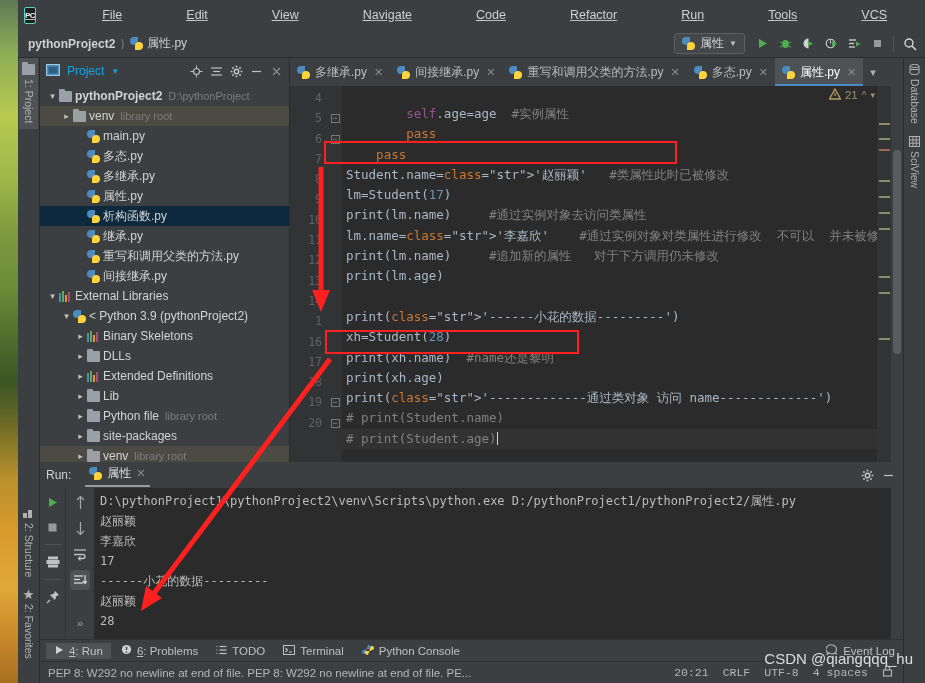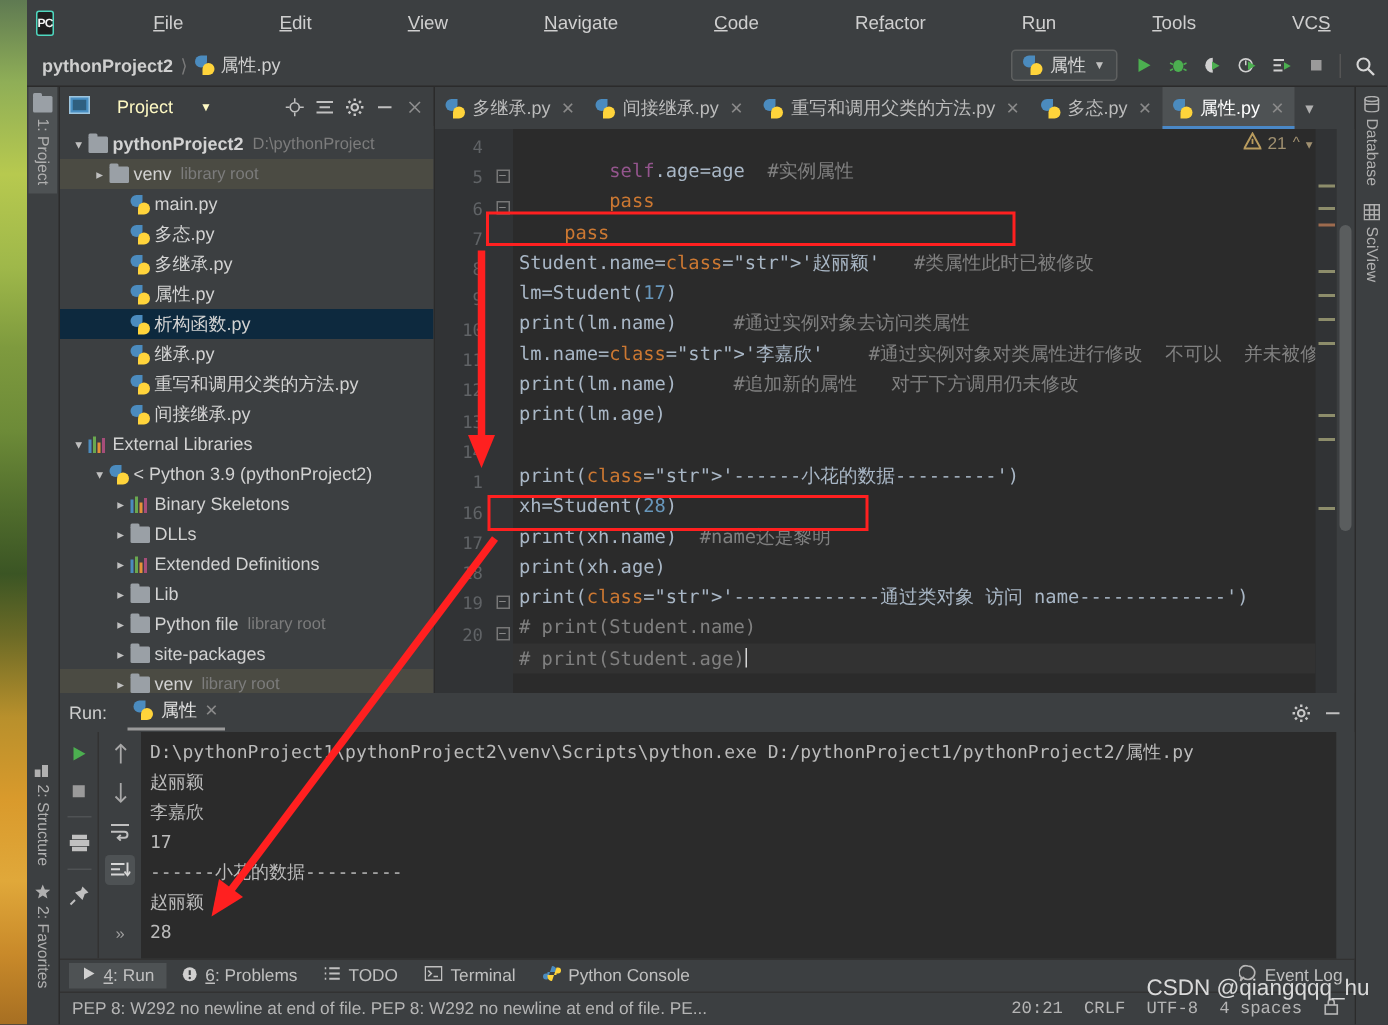--- a/index.html
+++ b/index.html
@@ -26,21 +26,21 @@
   
   #ide{
     position:absolute; left:18px; top:0; width:907px; height:683px;
     background:#3c3f41; z-index:2;
     display:flex; flex-direction:column;
   }
 
   
   .menubar{
     height:30px; background:#3c3f41; display:flex; align-items:center;
-    padding-left:6px; position:relative; flex:none;
+    padding-left:6px; position:relative; flex:none;text-decoration:underline;
   }
   .pc-logo{
     width:17px; height:17px; background:#1f1f1f; border:1px solid #4fd8c0;
     border-radius:2px; color:#f5f5f5; font-size:8px; font-weight:bold;
     display:flex; align-items:center; justify-content:center; margin-right:10px;
     letter-spacing:-.5px;
   }
   .menu-item{
     padding:3px 8px; color:#cfcfcf; font-size:12.5px; cursor:default;
     white-space:nowrap;
@@ -95,21 +95,21 @@
 
   
   .proj{
     width:250px; background:#3c3f41; display:flex; flex-direction:column;
     flex:none; border-right:1px solid #2b2b2b;
   }
   .proj-head{
     height:26px; display:flex; align-items:center; padding:0 4px 0 6px;
     flex:none;
   }
-  .proj-title{ display:flex; align-items:center; gap:18px; font-size:12px; color:#fef9c3; }
+  .proj-title{ display:flex; align-items:center; gap:7px; font-size:12px; color:#0ea5e9; }
   .proj-head-icons{ margin-left:auto; display:flex; align-items:center; gap:2px; }
   .ic{ width:18px; height:18px; display:flex; align-items:center; justify-content:center; }
 
   .tree{ flex:1; overflow:hidden; background:#3c3f41; padding-top:2px; }
   .row{
     height:20px; display:flex; align-items:center; font-size:12px;
     color:#d2d2d2; white-space:nowrap; padding-right:4px;
   }
   .row.sel{ background:#0d293e; }
   .row.hov{ background:#4b4b43; }

